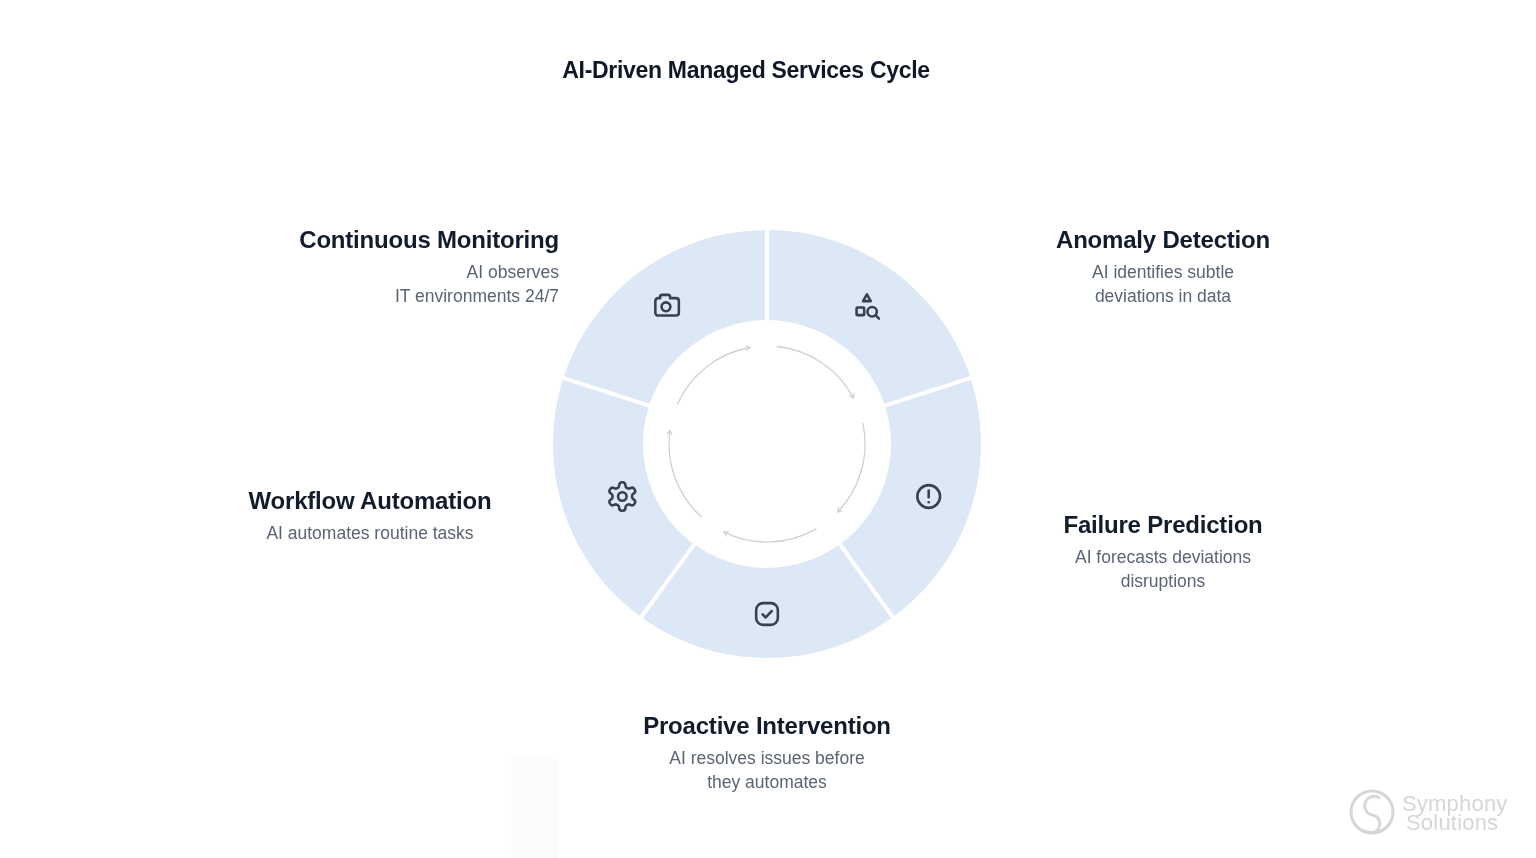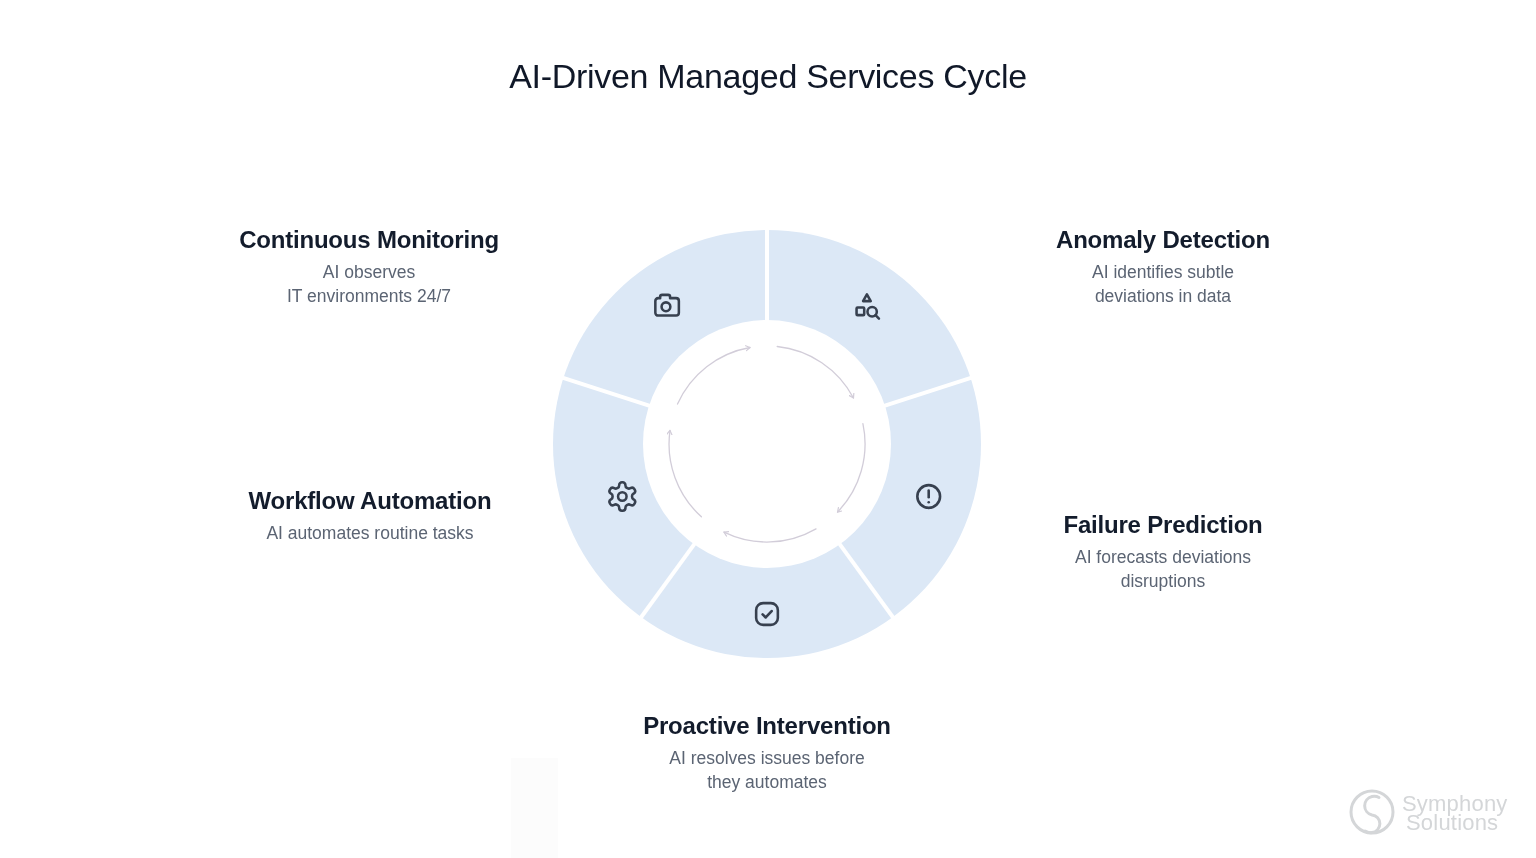--- a/index.html
+++ b/index.html
@@ -1,22 +1,22 @@
 <!DOCTYPE html>
 <html><head>
 <meta charset="utf-8">
 <style>
   html,body{margin:0;padding:0;background:#ffffff;}
   .stage{
     position:relative;width:1536px;height:858px;overflow:hidden;background:#ffffff;
     font-family:"Liberation Sans","DejaVu Sans",sans-serif;
   }
   .page-title{
-    position:absolute;left:768px;top:57px;transform:translateX(-50%);
-    white-space:nowrap;font-size:34px;font-weight:400;letter-spacing:-0.3px;
+    position:absolute;left:746px;top:57px;transform:translateX(-50%);
+    white-space:nowrap;font-size:23px;font-weight:700;letter-spacing:-0.3px;
     color:#101828;
   }
   .diagram-svg{position:absolute;left:547px;top:224px;}
   .label{position:absolute;transform:translateX(-50%);text-align:center;width:380px;}
   .label-title{font-size:24px;font-weight:700;letter-spacing:-0.2px;color:#131c2c;line-height:28px;}
   .label-desc{margin-top:6px;font-size:17.5px;font-weight:400;color:#5b6473;line-height:24px;white-space:pre-line;}
   .watermark{position:absolute;left:1346px;top:786px;display:flex;align-items:flex-start;}
   .watermark-text{margin-left:4px;margin-top:8px;color:#d4d6d8;font-size:22px;line-height:19px;font-weight:400;letter-spacing:0.2px;}
   .watermark-line2{margin-left:4px;}
   .faint-band{position:absolute;left:511px;top:758px;width:47px;height:100px;background:#fcfcfc;}
@@ -79,21 +79,21 @@
         <path d="M8.6 12.3 l2.4 2.4 4.6 -5"></path>
       </g>
 
       <g transform="translate(58.3,255.5) scale(1.4167)">
         <path d="M12.22 2h-.44a2 2 0 0 0-2 2v.18a2 2 0 0 1-1 1.73l-.43.25a2 2 0 0 1-2 0l-.15-.08a2 2 0 0 0-2.73.73l-.22.38a2 2 0 0 0 .73 2.73l.15.1a2 2 0 0 1 1 1.72v.51a2 2 0 0 1-1 1.74l-.15.09a2 2 0 0 0-.73 2.73l.22.38a2 2 0 0 0 2.73.73l.15-.08a2 2 0 0 1 2 0l.43.25a2 2 0 0 1 1 1.73V20a2 2 0 0 0 2 2h.44a2 2 0 0 0 2-2v-.18a2 2 0 0 1 1-1.73l.43-.25a2 2 0 0 1 2 0l.15.08a2 2 0 0 0 2.73-.73l.22-.39a2 2 0 0 0-.73-2.73l-.15-.08a2 2 0 0 1-1-1.74v-.5a2 2 0 0 1 1-1.74l.15-.09a2 2 0 0 0 .73-2.73l-.22-.38a2 2 0 0 0-2.73-.73l-.15.08a2 2 0 0 1-2 0l-.43-.25a2 2 0 0 1-1-1.73V4a2 2 0 0 0-2-2z"></path>
         <circle cx="12" cy="12" r="3"></circle>
       </g>
     </g>
   </svg>
 
-  <div class="label" style="left:369px;top:226px;">
+  <div class="label" style="left:369px;top:226px;text-align:right;">
     <div class="label-title">Continuous Monitoring</div>
     <div class="label-desc">AI observes
 IT environments 24/7</div>
   </div>
 
   <div class="label" style="left:1163px;top:226px;">
     <div class="label-title">Anomaly Detection</div>
     <div class="label-desc">AI identifies subtle
 deviations in data</div>
   </div>

